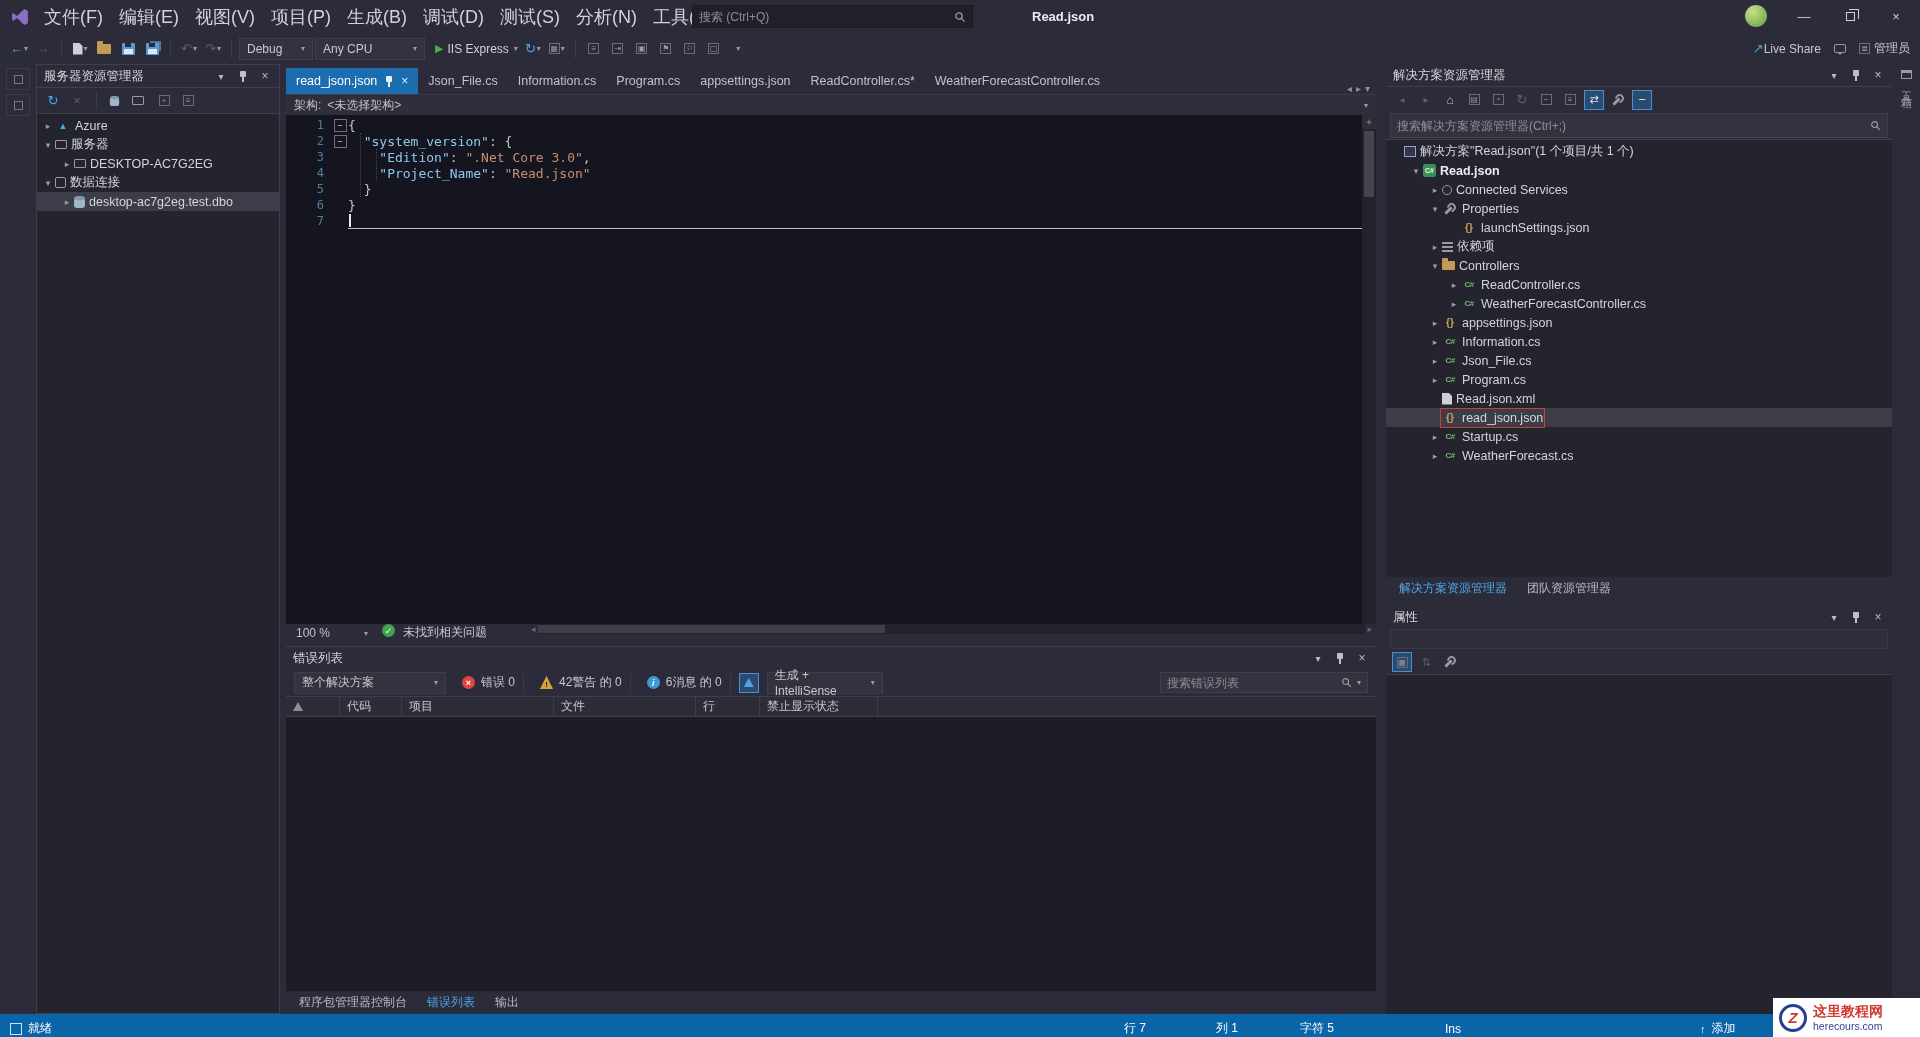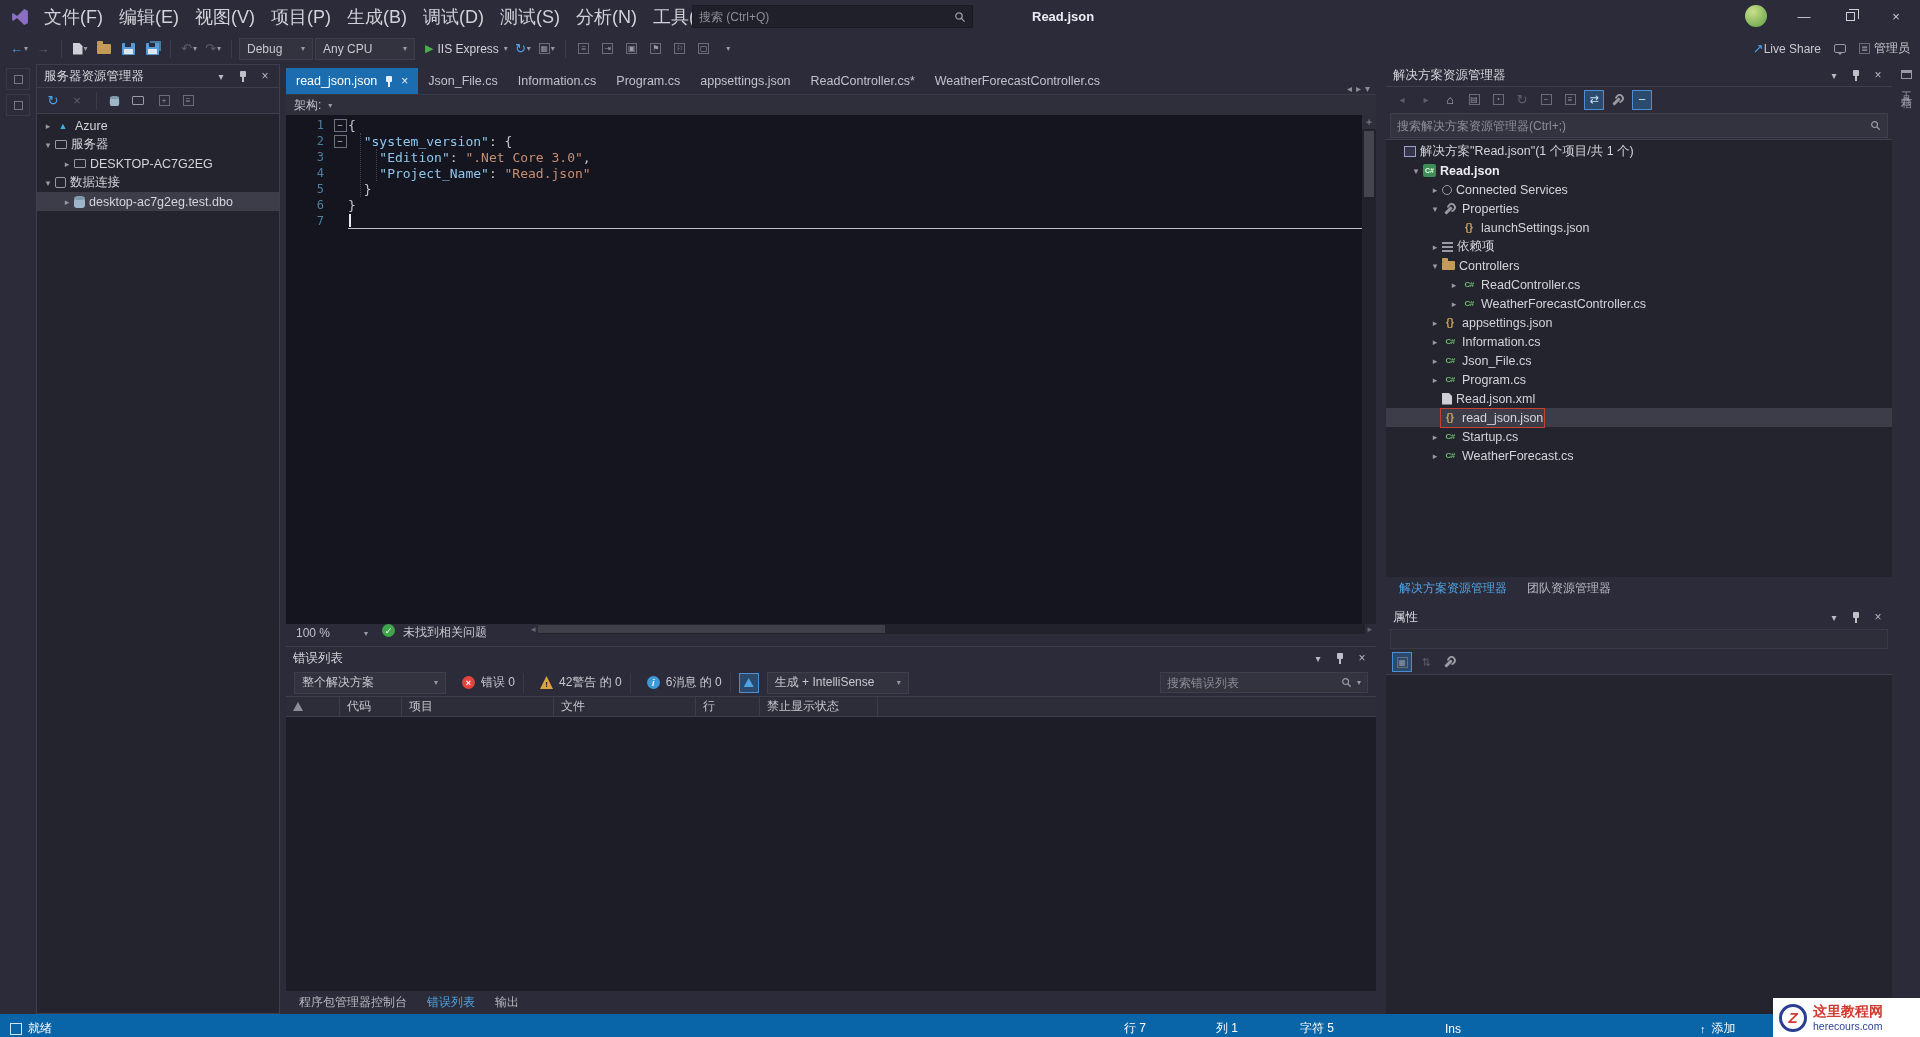--- a/index.html
+++ b/index.html
@@ -26,21 +26,21 @@
   .resticon{width:9px;height:9px;border:1px solid #cfcfd6;position:relative}
   .resticon::before{content:"";position:absolute;left:2px;top:-4px;width:9px;height:9px;border:1px solid #cfcfd6;border-bottom:0;border-left:0}
 
   
   .toolbar{position:absolute;top:33px;left:0;right:0;height:31px;display:flex;align-items:center;padding:0 8px;gap:2px}
   .tbtn{height:24px;min-width:22px;display:flex;align-items:center;justify-content:center;padding:0 2px;color:#c4c4cc}
   .tcaret{font-size:8px;color:var(--dim);margin-left:1px}
   .tsep{width:1px;height:18px;background:#3c3c49;margin:0 5px}
   .dropdown{background:#33333f;border:1px solid #3e3e4c;height:22px;display:flex;align-items:center;padding:0 7px;font-size:12px;color:#c8c8d0;gap:8px}
   .dropdown .tcaret{margin-left:auto}
-  .dd-debug{width:74px}.dd-cpu{width:100px}.dd-build{width:142px}.dd-scope{width:152px}
+  .dd-debug{width:74px}.dd-cpu{width:110px}.dd-build{width:116px}.dd-scope{width:152px}
   .glyph{font-size:13px;line-height:1}
   .g-back{color:#4ea2e6;font-weight:700}.g-fwd{color:#5f5f6b;font-weight:700}
   .g-dim{color:#5f5f6b}
   .g-play{color:var(--green);font-size:11px}
   .g-refresh{color:#4ea2e6}
   .flop{width:13px;height:12px;background:#5b9bd5;position:relative;border-radius:1px}
   .flop::before{content:"";position:absolute;top:0;left:3px;width:6px;height:4px;background:var(--chrome)}
   .flop::after{content:"";position:absolute;bottom:1px;left:2px;width:9px;height:5px;background:#dde8f5}
   .flop.all{box-shadow:3px -3px 0 -1px #48799e}
   .foldr{width:14px;height:10px;background:#c49a58;border-radius:1px;position:relative}
@@ -408,20 +408,23 @@
           </div>
         </div>
       <span class="tsico">
         <span>◂</span>
         <span>▸</span>
         <span>▾</span>
       </span>
     </div>
     <div class="schemabar">
       <span>架构:</span>
+      <span class="schemaval">
+          <span>&lt;未选择架构&gt;</span>
+        </span>
       <span class="tcaret">▾</span>
     </div>
     <div class="codewrap">
       <div class="code" id="code">
           <div class="cline">
             <span class="lnum">1</span>
             <span class="fold has"></span>
             <span class="ctext"><span class="tk-pn">{</span></span>
           </div>
           <div class="cline">

